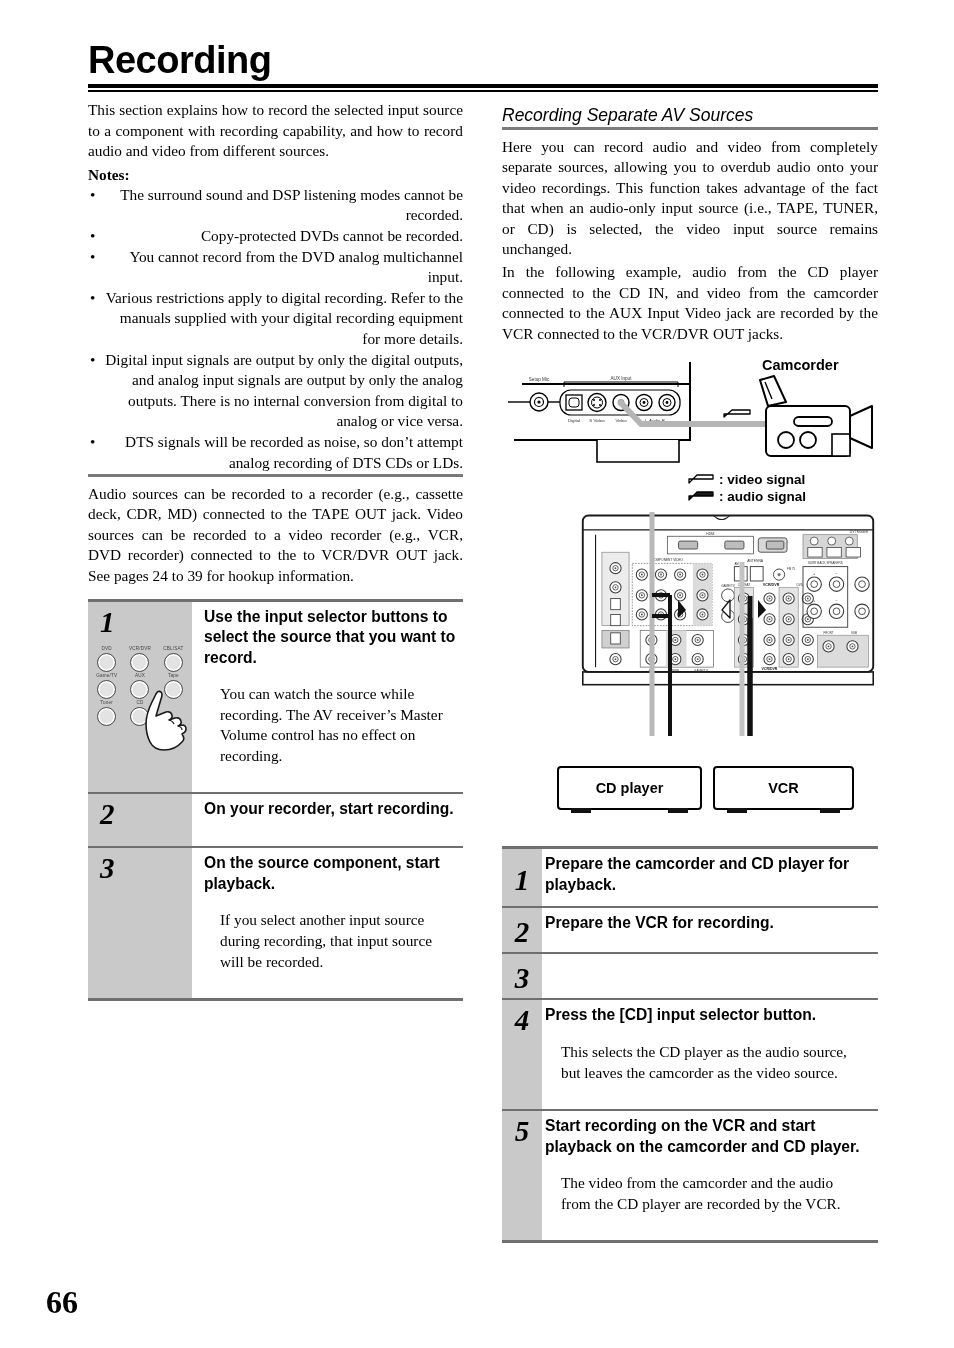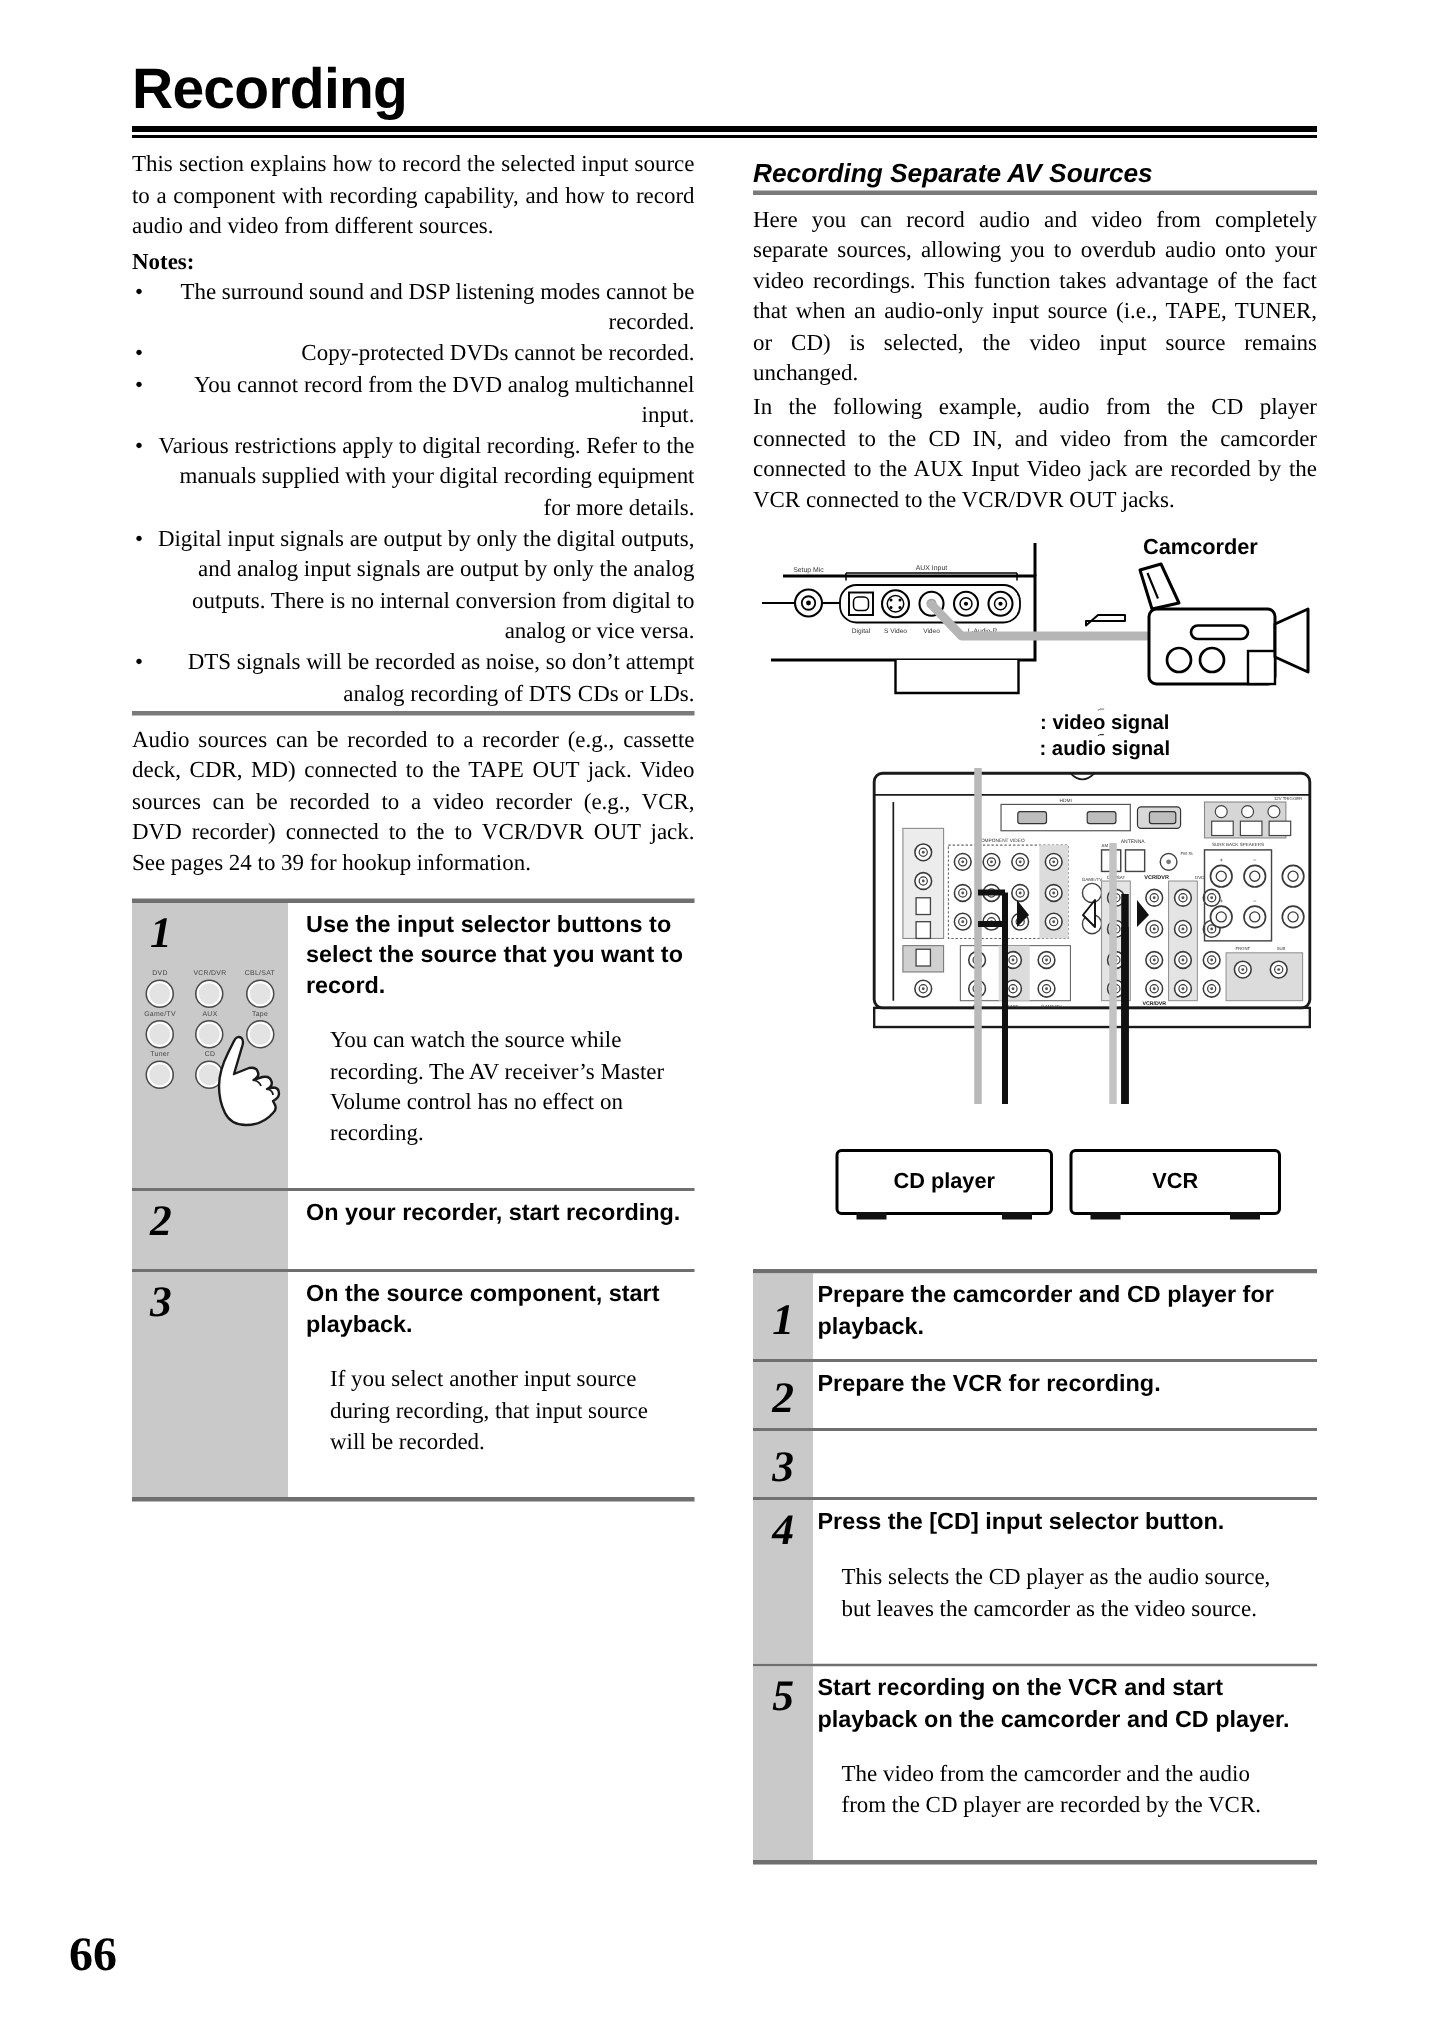--- a/index.html
+++ b/index.html
@@ -40,21 +40,21 @@
     position:relative; padding-left:17px;
     font-size:15.3px; line-height:20.6px; margin-bottom:0px;
   }
   ul.notes li:before {
     content:"\2022"; position:absolute; left:2px; top:0;
   }
 
   
   .subhead {
     font-family:"Liberation Sans", sans-serif;
-    font-weight:bold; font-style:italic;
+    font-weight:normal; font-style:italic;
     font-size:17.5px; line-height:22px;
     margin:28px 0 0 0;
   }
   .subhead-rule { height:2.5px; background:#7a7a7a; margin:1px 0 7px 0; }
 
   
   .steps { width:100%; border-collapse:collapse; margin-top:12px; }
   .steps .rule-top   { height:3px; background:#6f6f6f; }
   .steps .rule-mid   { height:2px; background:#6f6f6f; }
   .steps .rule-bot   { height:3px; background:#6f6f6f; }
@@ -101,21 +101,21 @@
     box-shadow: inset 0 0 0 1.5px #ffffff;
     margin-top:1px;
   }
   .hand { position:absolute; left:52px; top:52px; width:46px; height:62px; }
 
   
   .diagram { position:relative; width:376px; height:470px; margin-top:10px; }
   .diagram svg { display:block; }
 
   .legend { position:absolute; left:186px; top:118px; font-family:"Liberation Sans", sans-serif; }
-  .legend-row { display:flex; align-items:center; height:17px;flex-direction:column; }
+  .legend-row { display:flex; align-items:flex-start; height:17px; }
   .legend-row .lg-txt { font-size:13.5px; font-weight:bold; margin-left:5px; }
 
   .cam-label {
     position:absolute; left:260px; top:3px;
     font-family:"Liberation Sans", sans-serif;
     font-weight:bold; font-size:14.5px;
   }
 
   .devbox {
     position:absolute; border:2px solid #000; border-radius:4px;

